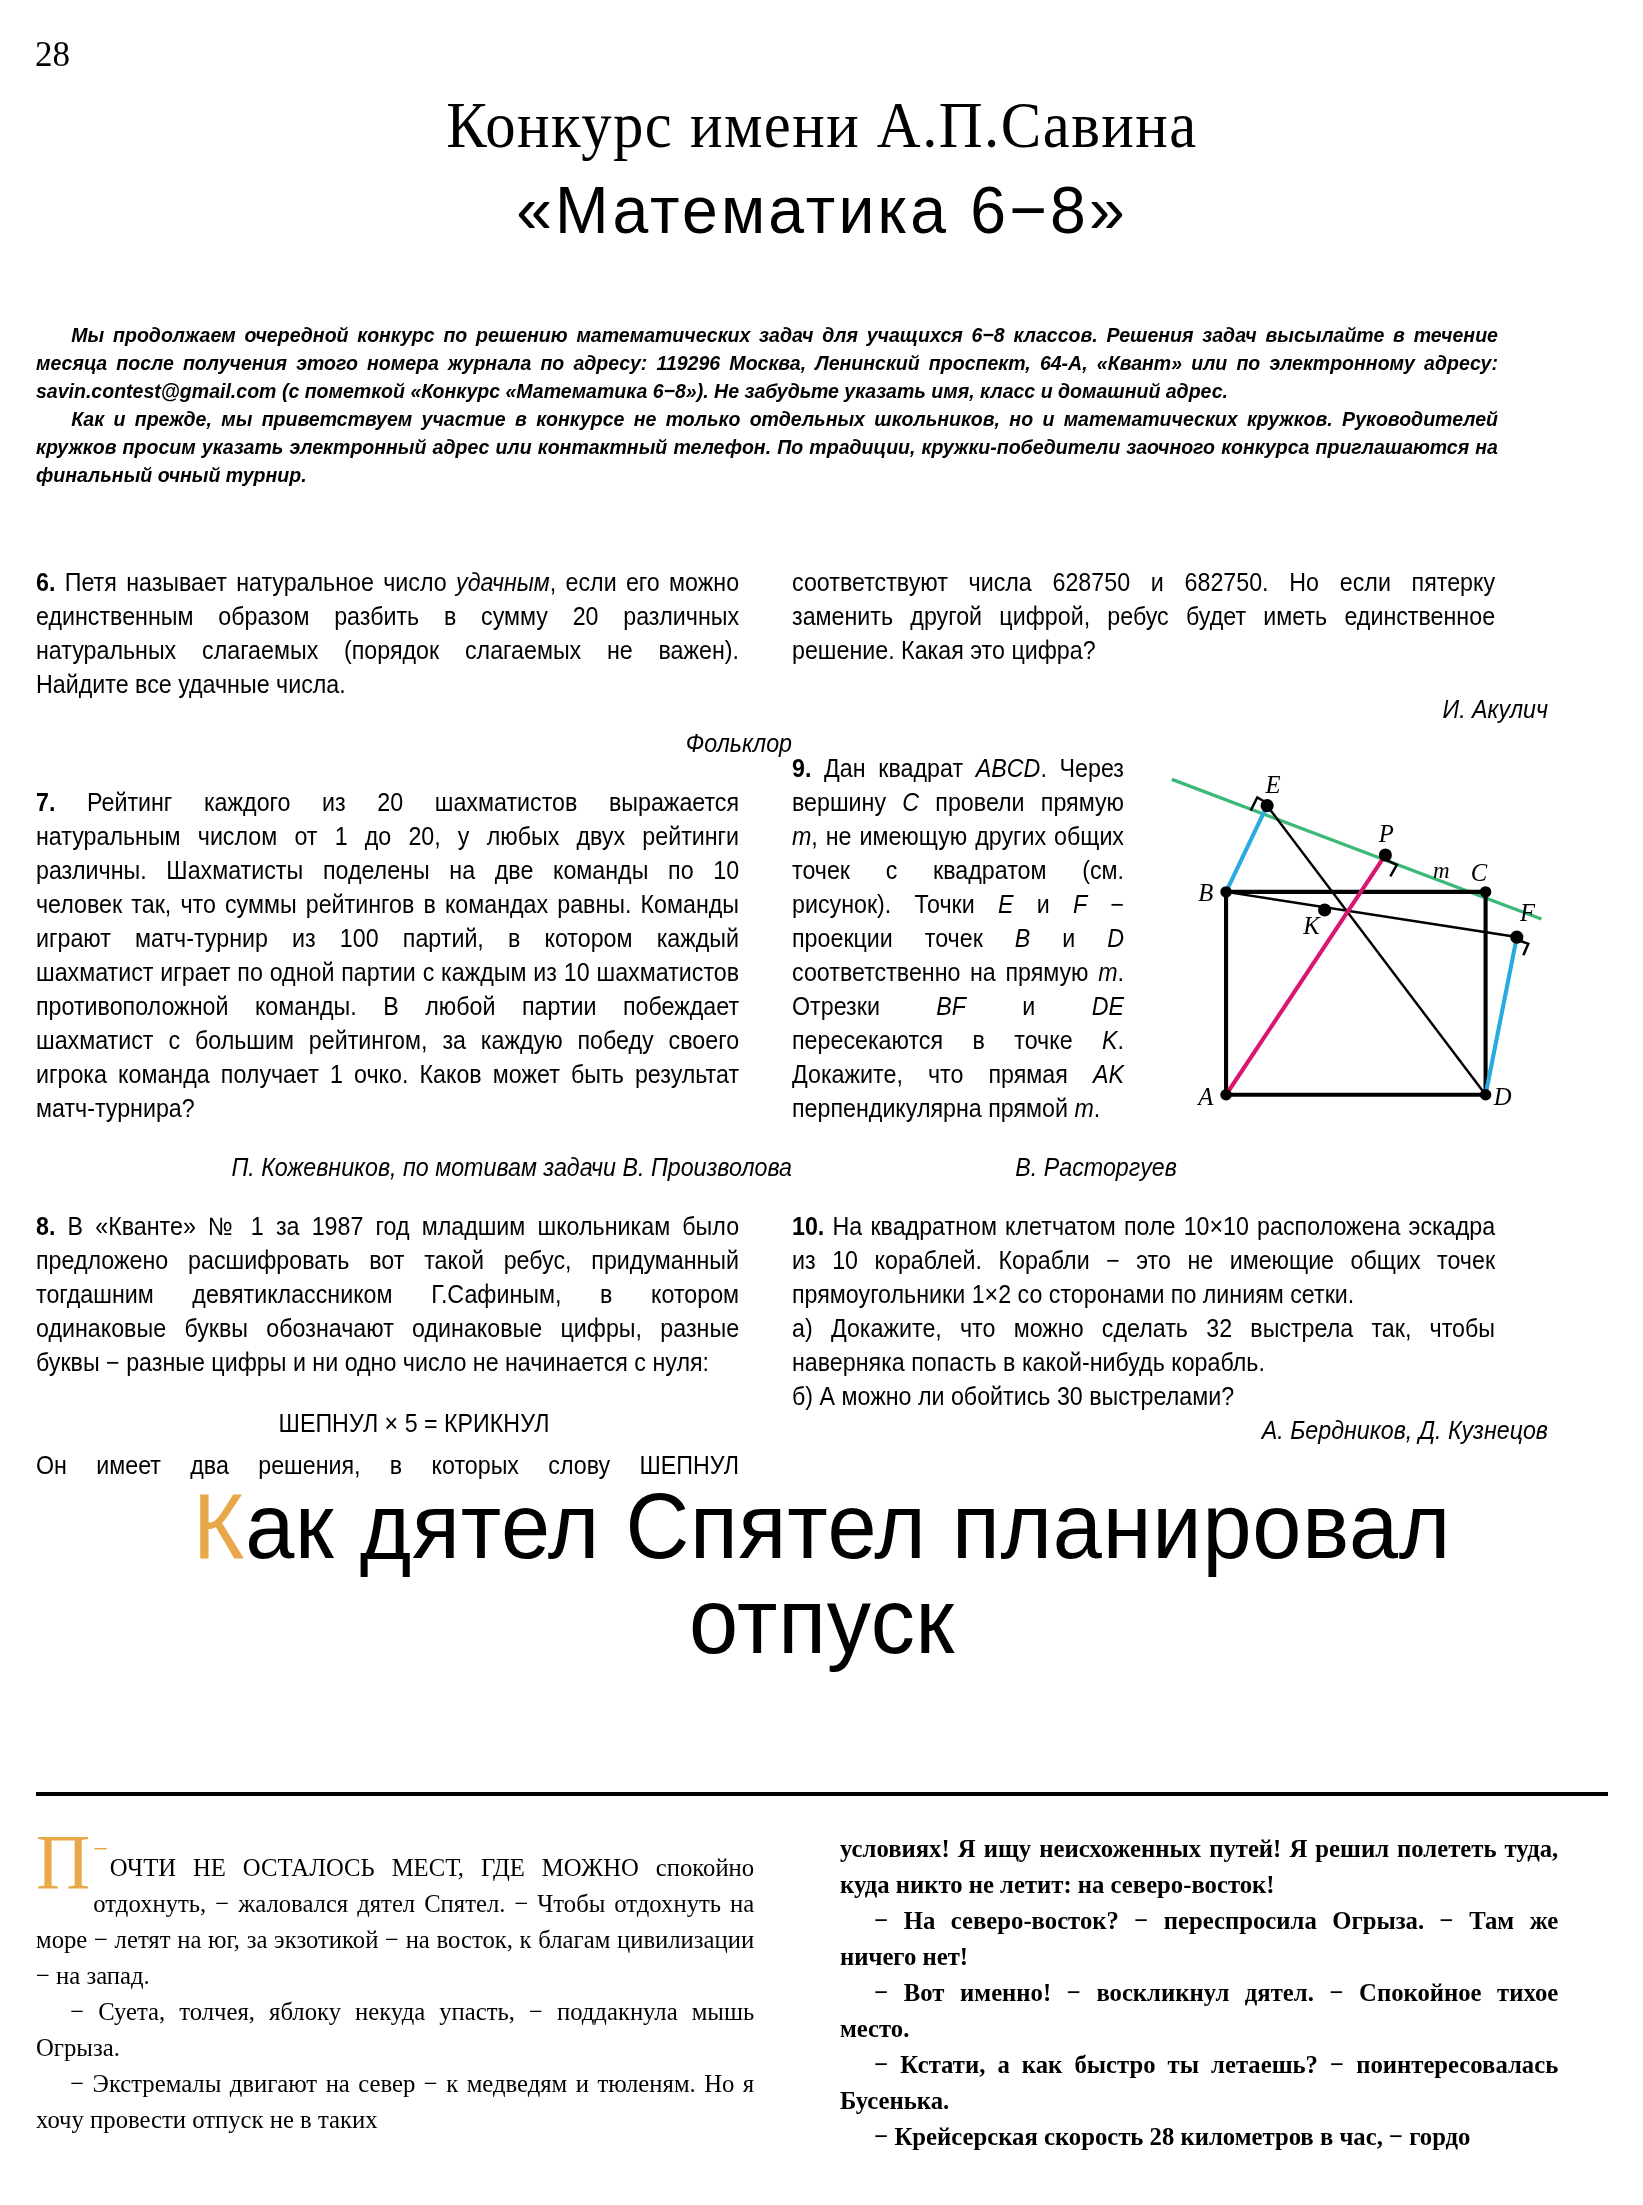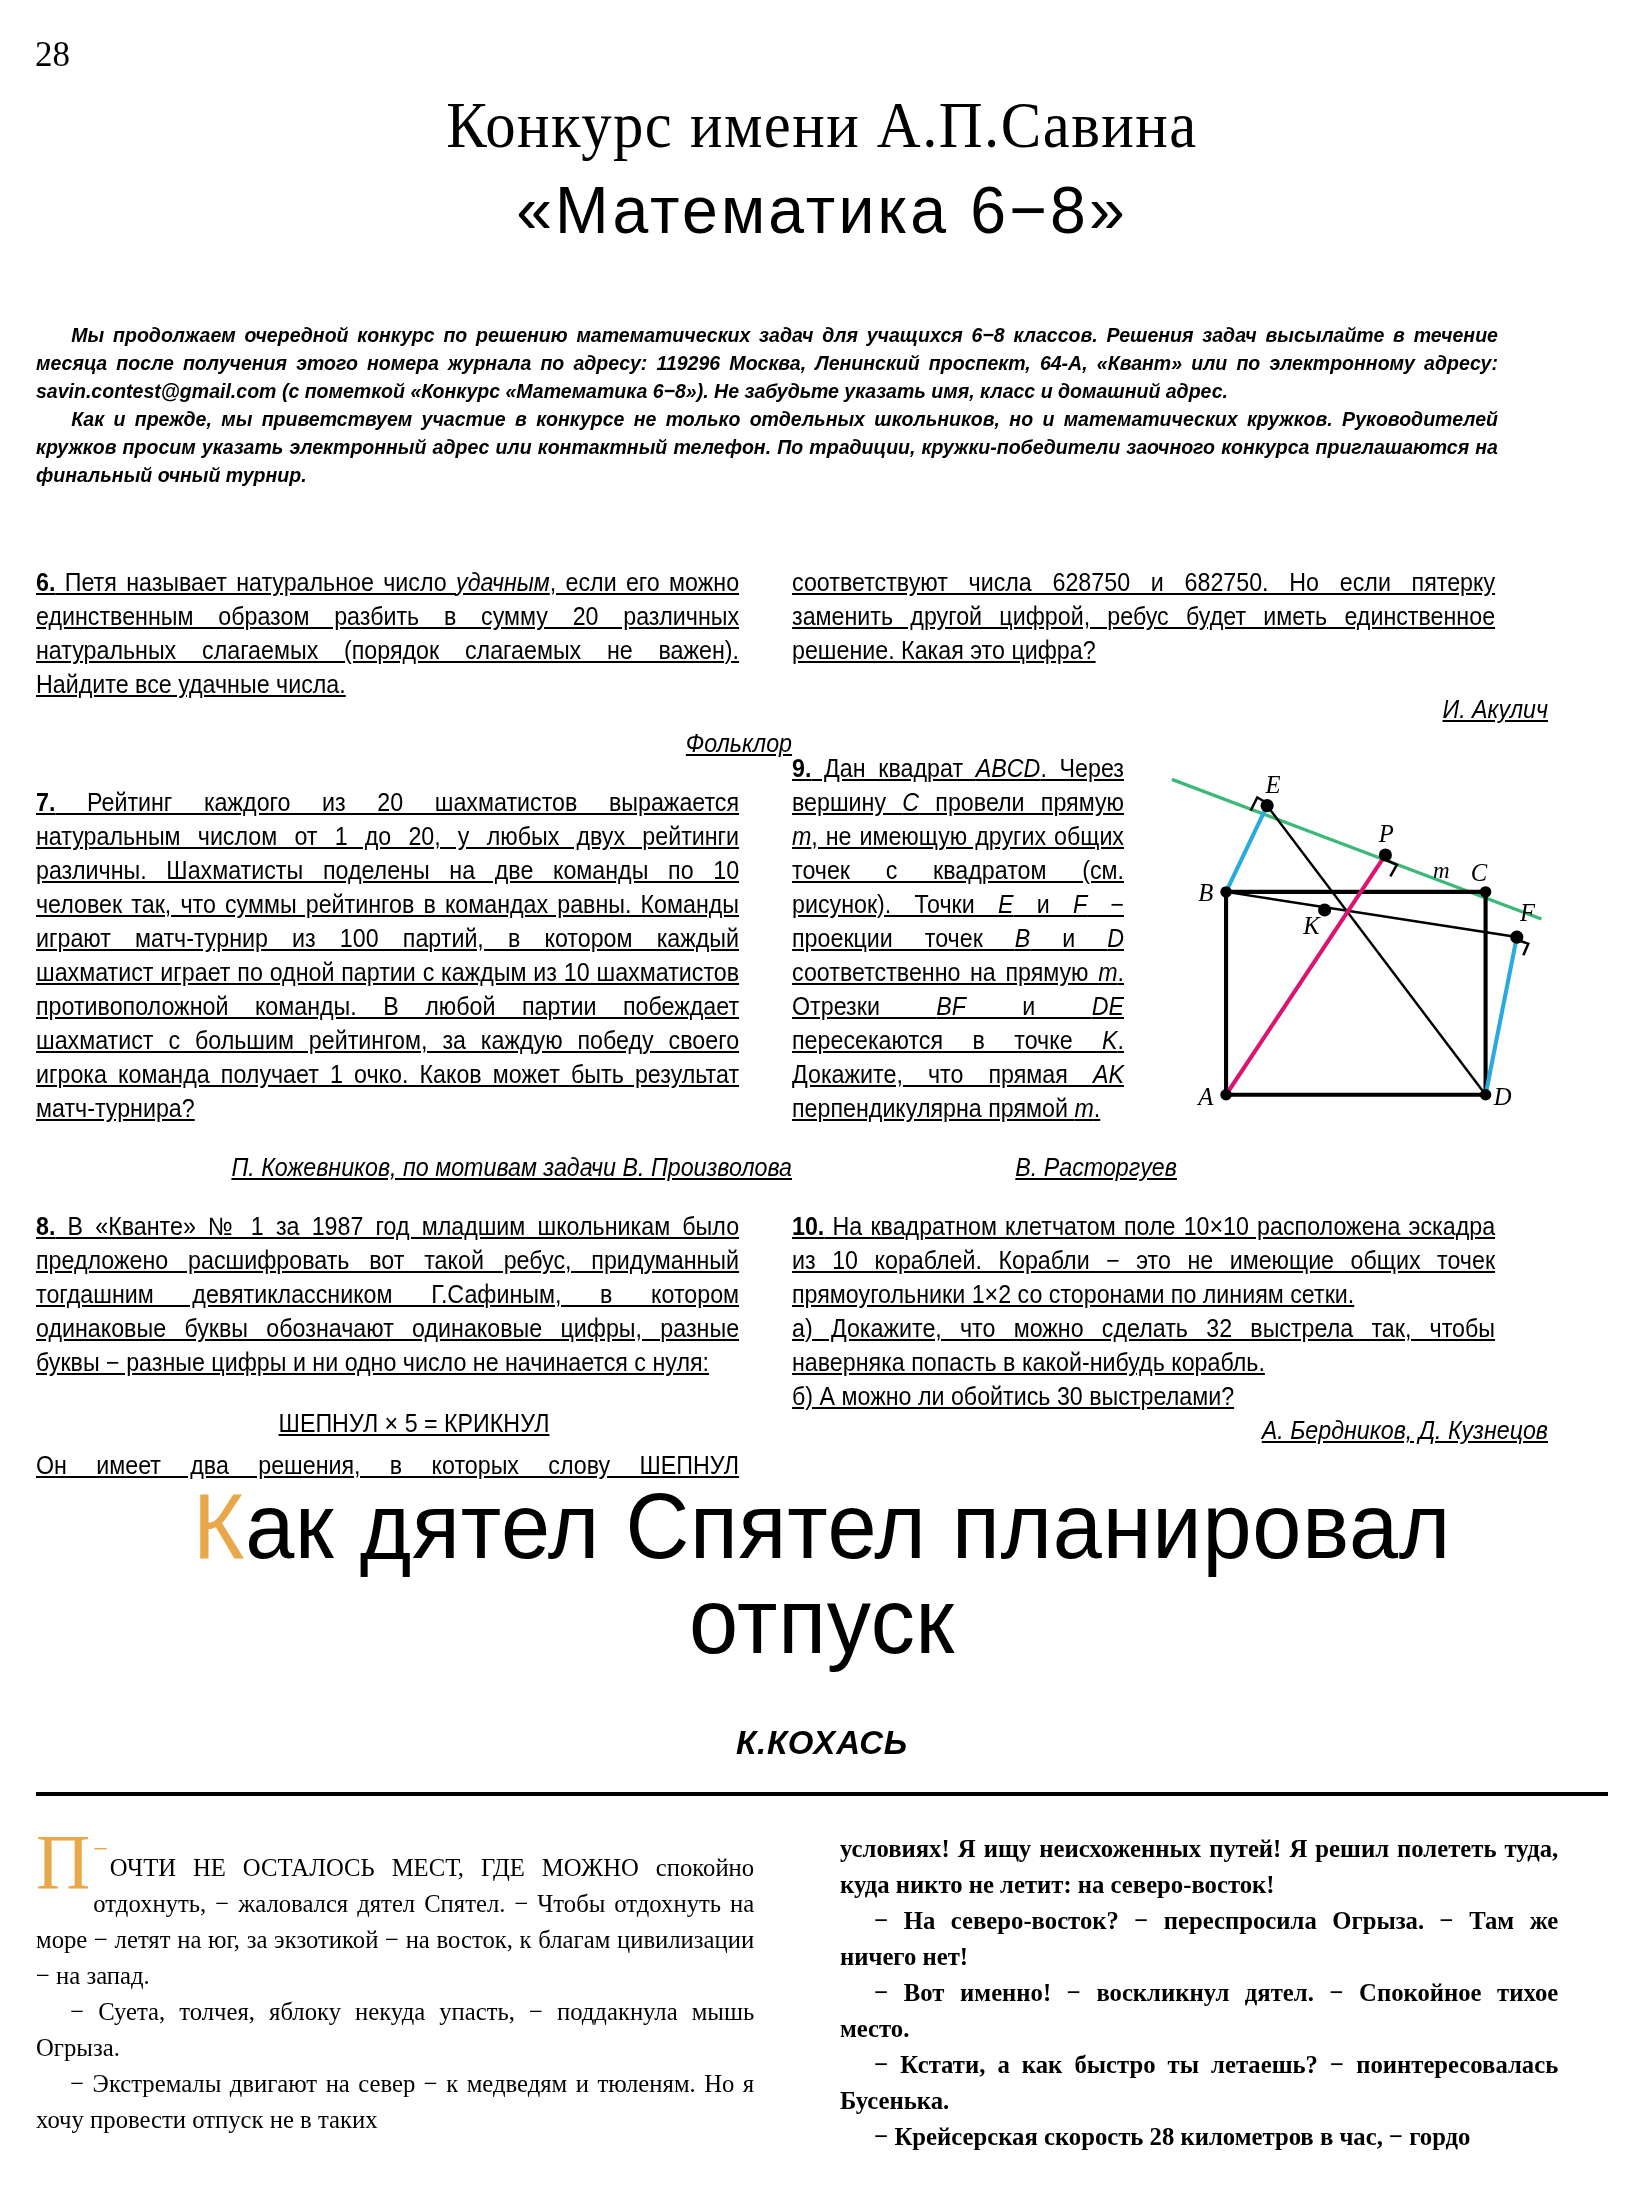--- a/index.html
+++ b/index.html
@@ -46,21 +46,21 @@
     position:absolute; top:321px; left:36px; width:1572px;
     font-family:"Liberation Sans", sans-serif;
     font-style:italic; font-weight:bold;
     font-size:21px; line-height:28px;
     text-align:justify;
     transform:scaleX(0.93); transform-origin:left top;
   }
   .intro p { margin:0; text-indent:38px; }
 
   
-  .col { position:absolute; width:756px;text-decoration:underline; }
+  .col { position:absolute; width:756px; }
   .col.left  { left:36px;  top:565px; }
   .col.right { left:792px; top:565px; }
 
   .prob {
     font-family:"Liberation Sans", sans-serif;
     font-size:25px; line-height:34px;
     text-align:justify;
     transform:scaleX(0.93); transform-origin:left top;
     margin:0 0 25px 0;
   }
@@ -226,21 +226,20 @@
     <div class="prob" style="margin-bottom:0;text-align:left;">б) А можно ли обойтись 30 выстрелами?</div>
     <div class="attrib">А. Бердников, Д. Кузнецов</div>
 
   </div>
 
   <div class="feature-title">
     <span class="dropK">К</span><span>ак дятел Спятел планировал</span><br>
     <span>отпуск</span>
   </div>
 
-  <div class="byline">К.КОХАСЬ</div>
   <div class="rule"></div>
 
   <div class="story left">
     <p class="firstpar">
       <span class="dash-orange">−</span><span class="dropP">П</span><span>ОЧТИ НЕ ОСТАЛОСЬ МЕСТ, ГДЕ МОЖНО спокойно отдохнуть, − жаловался дятел Спятел. − Чтобы отдохнуть на море − летят на юг, за экзотикой − на восток, к благам цивилизации − на запад.</span>
     </p>
     <p>− Суета, толчея, яблоку некуда упасть, − поддакнула мышь Огрыза.</p>
     <p>− Экстремалы двигают на север − к медведям и тюленям. Но я хочу провести отпуск не в таких</p>
   </div>
 

